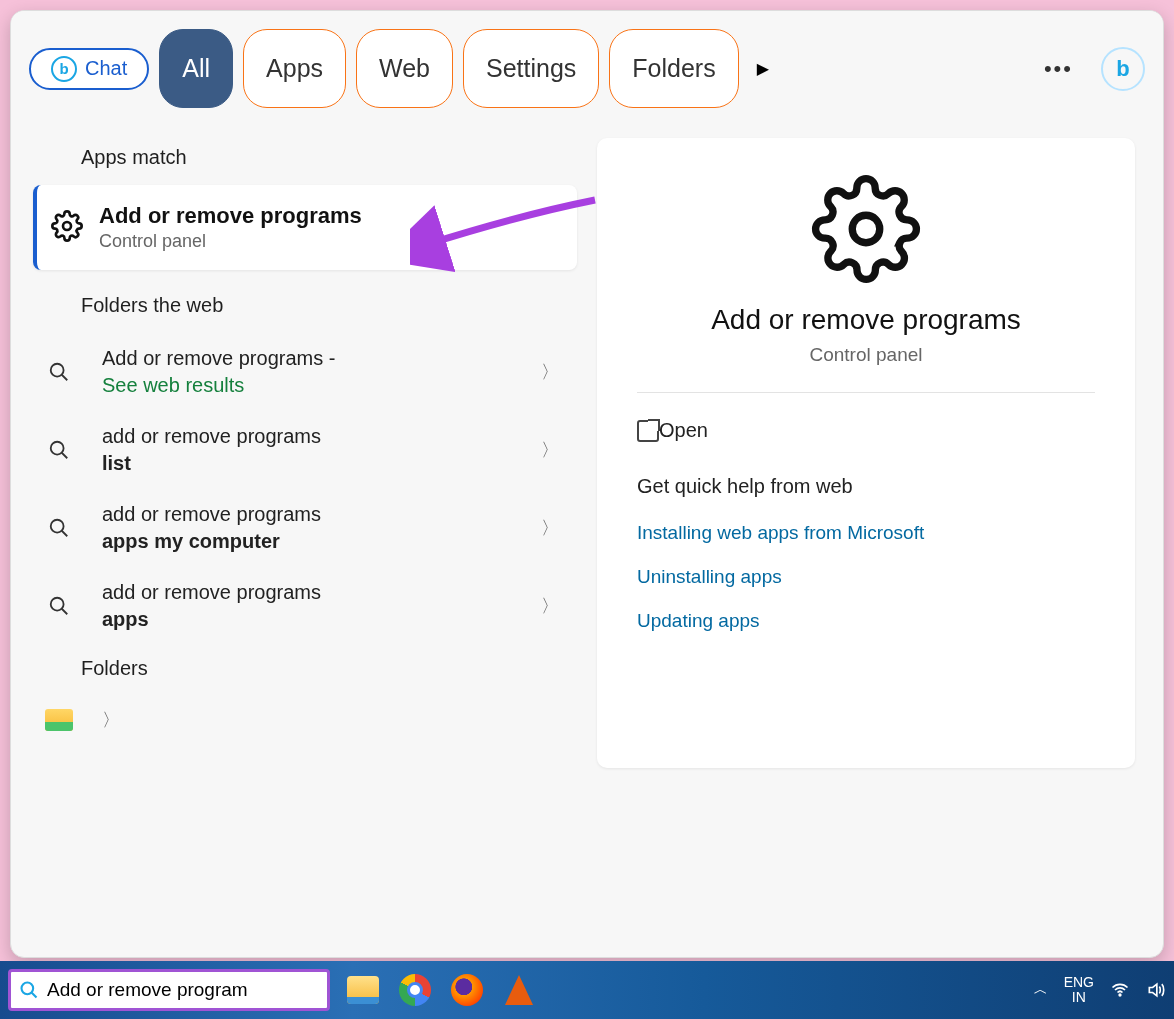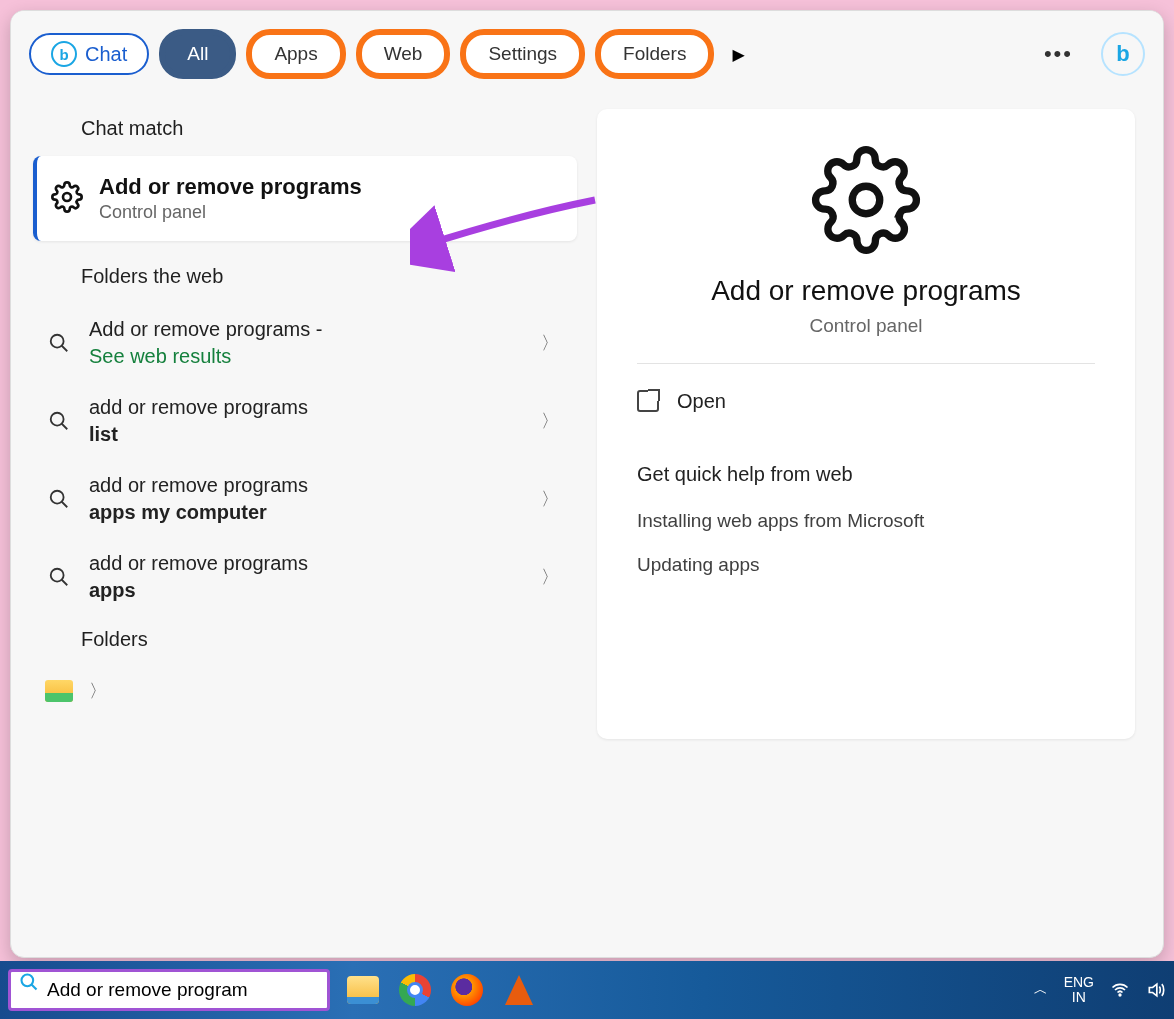--- a/index.html
+++ b/index.html
@@ -37,26 +37,26 @@
     border-radius: 24px;
     font-size: 20px;
     cursor: pointer;
   }
   .bing-circle {
     width: 26px; height: 26px; border: 2px solid #1aa6e4; border-radius: 50%;
     display: flex; align-items: center; justify-content: center;
     color: #1aa6e4; font-weight: bold; font-size: 15px;
   }
   .fpill {
-    border: 6px solid #f97316;
+    border: 1px solid #f97316;
     background: #fff;
     color: #333;
-    padding: 8px 22px;
+    padding: 24px 22px;
     border-radius: 24px;
-    font-size: 19px;
+    font-size: 25px;
     cursor: pointer;
   }
   .fpill.active { background: #3b5b85; color: #fff; border-color: #3b5b85; }
   .arrow-more { width: 18px; margin-left: 8px; margin-right: 14px; cursor: pointer; font-size: 16px; }
   .dots { font-size: 22px; color: #333; margin-left: auto; margin-right: 18px; cursor: pointer; letter-spacing: 2px; }
   .bing-corner {
     width: 44px; height: 44px; border: 2px solid #b6e3ff; border-radius: 50%;
     display: flex; align-items: center; justify-content: center;
     color: #1aa6e4; font-weight: bold; font-size: 22px; cursor: pointer;
   }
@@ -76,21 +76,21 @@
     display: flex; align-items: center; gap: 16px;
     box-shadow: 0 1px 3px rgba(0,0,0,0.08);
     margin-bottom: 24px;
     position: relative;
   }
   .gear-sm svg { width: 32px; height: 32px; }
   .best-title { font-size: 22px; font-weight: 700; color: #111; }
   .best-sub { font-size: 18px; color: #666; margin-top: 2px; }
 
   .row {
-    display: flex; align-items: center; gap: 16px;
+    display: flex; align-items: center; gap: 29px;
     padding: 12px 8px 12px 12px;
     cursor: pointer;
   }
   .row .icon-slot { width: 28px; display: flex; justify-content: center; color: #444; }
   .row .txt { flex: 1; font-size: 20px; color: #222; line-height: 1.35; }
   .row .txt .bold { font-weight: 700; }
   .row .txt .mut { color: #15803d; }
   .row .chev { color: #666; font-size: 18px; padding-right: 10px; }
 
   .mag-icon svg { width: 22px; height: 22px; }
@@ -104,40 +104,40 @@
   
   .preview-card {
     background: #fff; border-radius: 10px; box-shadow: 0 1px 3px rgba(0,0,0,0.08);
     padding: 36px 40px 30px 40px; min-height: 630px;
   }
   .big-gear { display: flex; justify-content: center; margin-bottom: 20px; }
   .big-gear svg { width: 110px; height: 110px; }
   .prev-title { text-align: center; font-size: 28px; color: #111; }
   .prev-sub { text-align: center; font-size: 19px; color: #666; margin-top: 8px; margin-bottom: 26px; }
   .divider { height: 1px; background: #e3e3e3; margin: 0 0 26px 0; }
-  .open-row { display: flex; align-items: flex-start; gap: 18px; font-size: 20px; color: #222; margin-bottom: 50px; cursor: pointer; }
+  .open-row { display: flex; align-items: center; font-size: 20px; color: #222; margin-bottom: 33px; cursor: pointer; }
   .open-row .ext-icon { width: 22px; height: 22px; border: 2px solid #444; border-radius: 3px; position: relative; display: inline-block; }
   .open-row .ext-icon::after { content: ""; position: absolute; right: -3px; top: -3px; width: 10px; height: 10px; border-top: 2px solid #444; border-right: 2px solid #444; background: #fff; }
   .help-hdr { font-size: 20px; color: #222; margin-bottom: 24px; }
-  .help-link { font-size: 19px; color: #404040; margin-bottom: 22px; cursor: pointer; }
+  .help-link { font-size: 19px; color: #0369a1; margin-bottom: 22px; cursor: pointer; }
 
   
   .arrow-annot {
     position: absolute; left: 410px; top: 190px; pointer-events: none;
   }
 
   
   .taskbar {
     position: absolute; left: 0; right: 0; bottom: 0; height: 58px;
     background: linear-gradient(90deg,#174b8e 0%, #2a6fb5 30%, #165a9a 60%, #0f3e73 100%);
     display: flex; align-items: center; padding: 0 8px; gap: 14px;
   }
   .searchbox {
     background: #fff; border: 3px solid #a054d4; border-radius: 4px;
-    display: flex; gap: 8px;
+    display: flex; align-items: center; gap: 8px;
     width: 322px; height: 42px; padding: 0 8px;
   }
   .searchbox svg { width: 20px; height: 20px; }
   .searchbox input { border: none; outline: none; font-size: 19px; flex: 1; background: transparent; }
   .tb-icon { width: 38px; height: 38px; display: flex; align-items: center; justify-content: center; cursor: pointer; }
   .explorer-i { background: linear-gradient(#ffe18b,#f6b837); border-radius: 4px; width: 32px; height: 28px; position: relative; }
   .explorer-i::after { content: ""; position: absolute; bottom: 0; left: 0; right: 0; height: 7px; background: #3b8fd4; border-radius: 0 0 4px 4px; }
   .chrome-i { width: 32px; height: 32px; border-radius: 50%; background: conic-gradient(#ea4335 0 33%, #4285f4 33% 50%, #34a853 50% 83%, #fbbc05 83% 100%); position: relative; }
   .chrome-i::after { content: ""; position: absolute; inset: 8px; background: #fff; border-radius: 50%; border: 3px solid #4285f4; }
   .firefox-i { width: 32px; height: 32px; border-radius: 50%; background: radial-gradient(circle at 40% 40%, #5b2ca0 30%, #ff9400 32%, #ff3b00 80%); }
@@ -162,21 +162,21 @@
     <div class="fpill">Web</div>
     <div class="fpill">Settings</div>
     <div class="fpill">Folders</div>
     <div class="arrow-more">▶</div>
     <div class="dots">•••</div>
     <div class="bing-corner">b</div>
   </div>
 
   <div class="body">
     <div class="left-col">
-      <div class="sec-label">Chat match</div>
+      <div class="sec-label">Apps match</div>
 
       <div class="best-card">
         <span class="gear-sm">
           <svg viewBox="0 0 24 24" fill="none" stroke="#111" stroke-width="2">
               <circle cx="12" cy="12" r="3"></circle>
               <path d="M19.4 15a1.7 1.7 0 0 0 .34 1.87l.06.06a2 2 0 1 1-2.83 2.83l-.06-.06a1.7 1.7 0 0 0-1.87-.34 1.7 1.7 0 0 0-1 1.55V21a2 2 0 1 1-4 0v-.09a1.7 1.7 0 0 0-1-1.55 1.7 1.7 0 0 0-1.87.34l-.06.06A2 2 0 1 1 4.28 16.9l.06-.06A1.7 1.7 0 0 0 4.68 15a1.7 1.7 0 0 0-1.55-1H3a2 2 0 1 1 0-4h.09a1.7 1.7 0 0 0 1.55-1 1.7 1.7 0 0 0-.34-1.87l-.06-.06A2 2 0 1 1 7.07 4.24l.06.06a1.7 1.7 0 0 0 1.87.34H9a1.7 1.7 0 0 0 1-1.55V3a2 2 0 1 1 4 0v.09a1.7 1.7 0 0 0 1 1.55 1.7 1.7 0 0 0 1.87-.34l.06-.06a2 2 0 1 1 2.83 2.83l-.06.06a1.7 1.7 0 0 0-.34 1.87V9a1.7 1.7 0 0 0 1.55 1H21a2 2 0 1 1 0 4h-.09a1.7 1.7 0 0 0-1.55 1z"></path>
             </svg>
         </span>
         <div>
           <div class="best-title">Add or remove programs</div>
@@ -262,20 +262,21 @@
         </div>
         <div class="prev-title">Add or remove programs</div>
         <div class="prev-sub">Control panel</div>
         <div class="divider"></div>
         <div class="open-row">
           <span class="ext-icon"></span>
           <span>Open</span>
         </div>
         <div class="help-hdr">Get quick help from web</div>
         <div class="help-link">Installing web apps from Microsoft</div>
+        <div class="help-link">Uninstalling apps</div>
         <div class="help-link">Updating apps</div>
       </div>
     </div>
   </div>
 </div>
 
 <svg class="arrow-annot" width="200" height="90">
   <defs>
       <marker id="ah" markerWidth="14" markerHeight="14" refX="3" refY="5" orient="auto">
         <path d="M0,0 L10,5 L0,10 z" fill="#a83fe0"></path>

